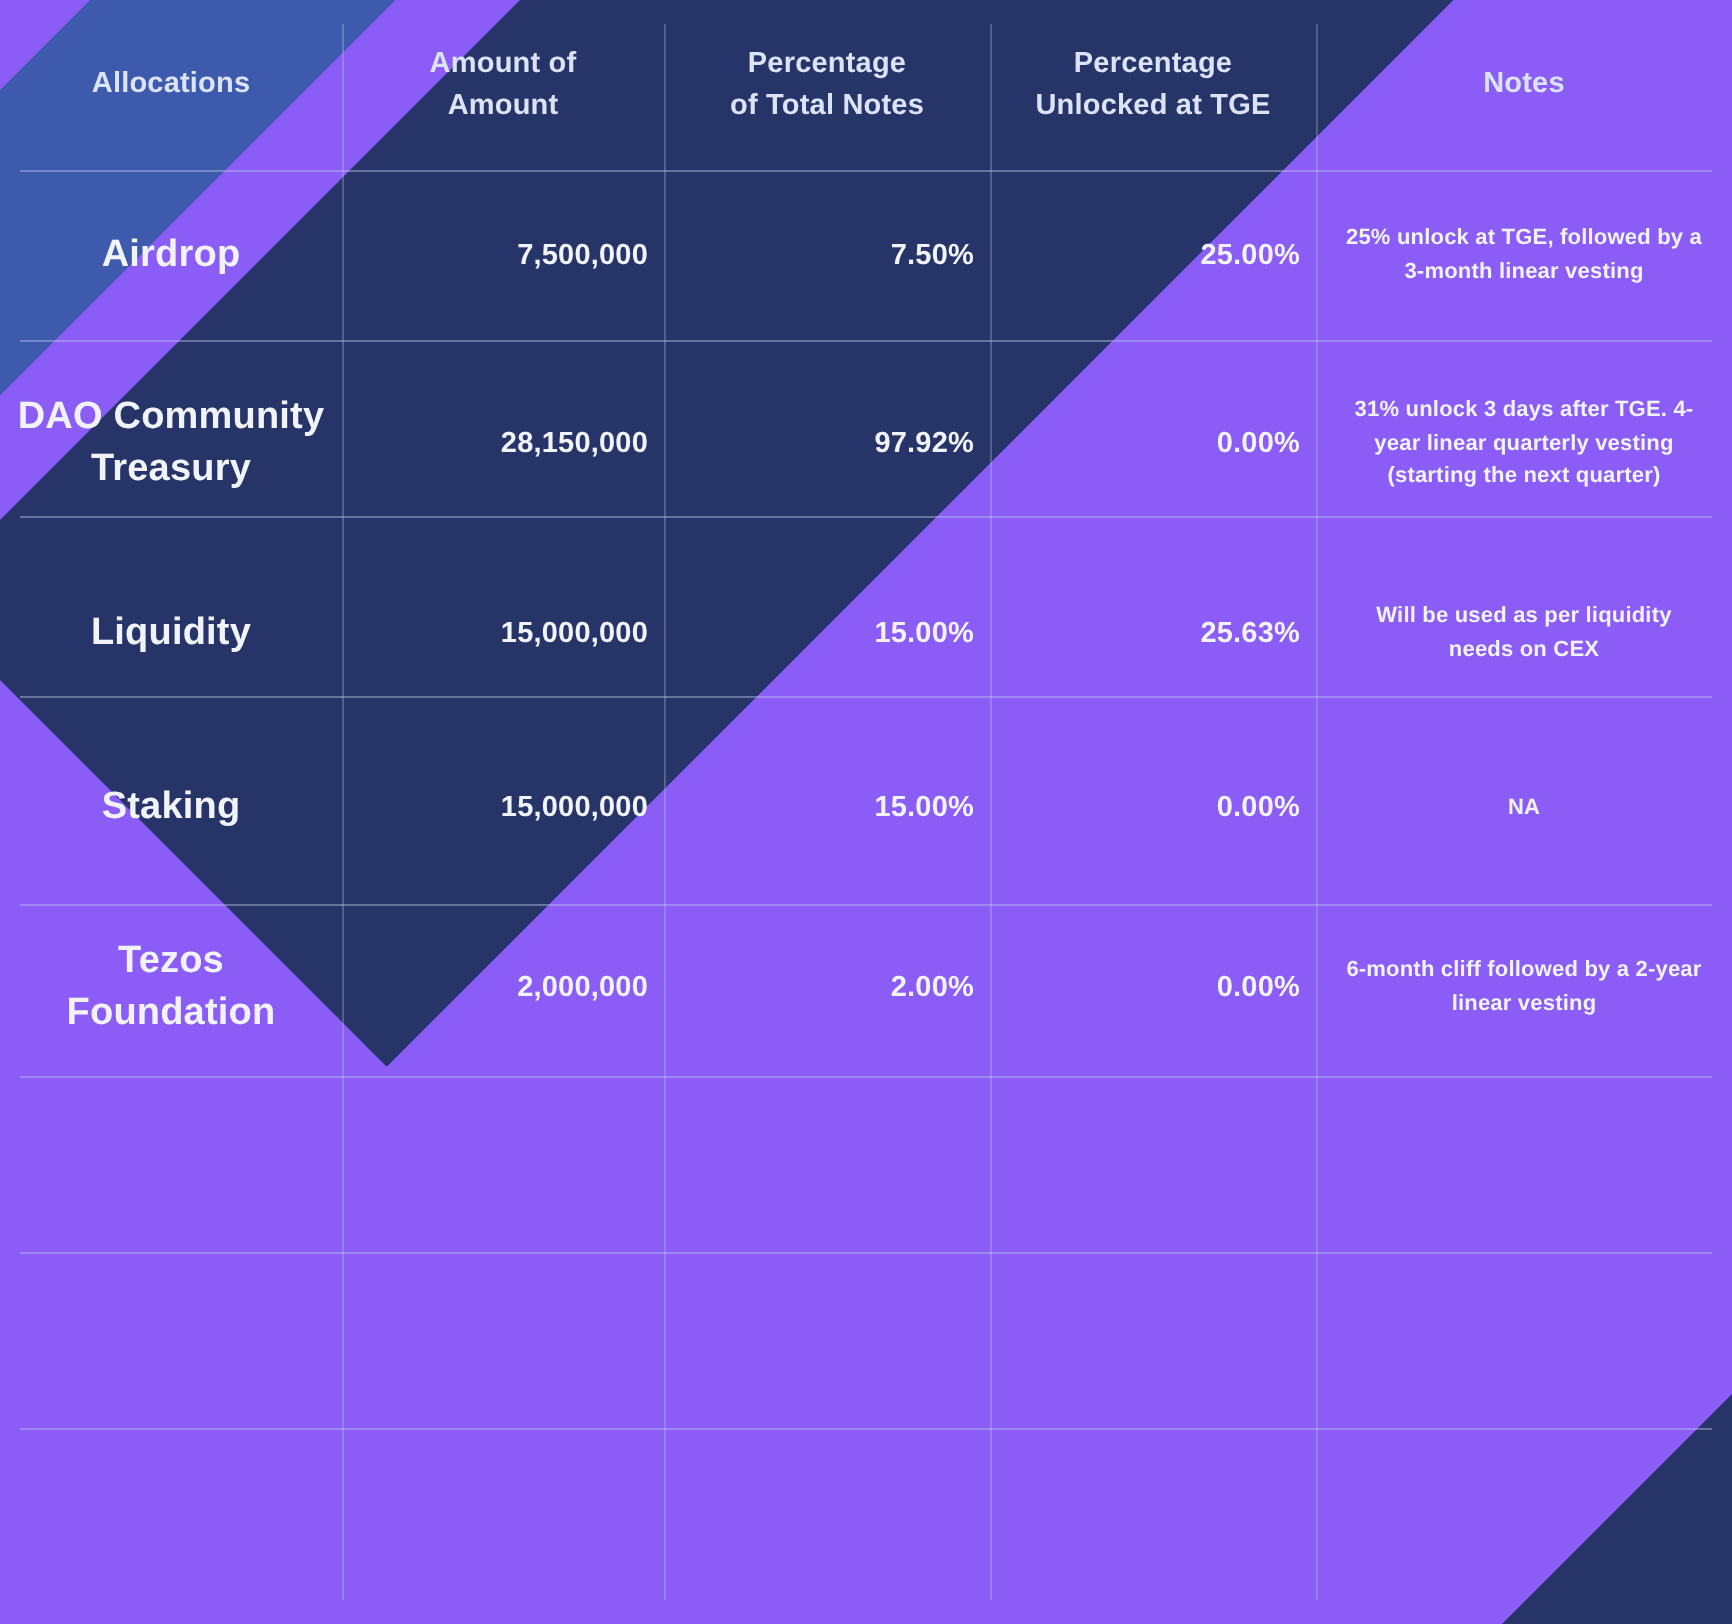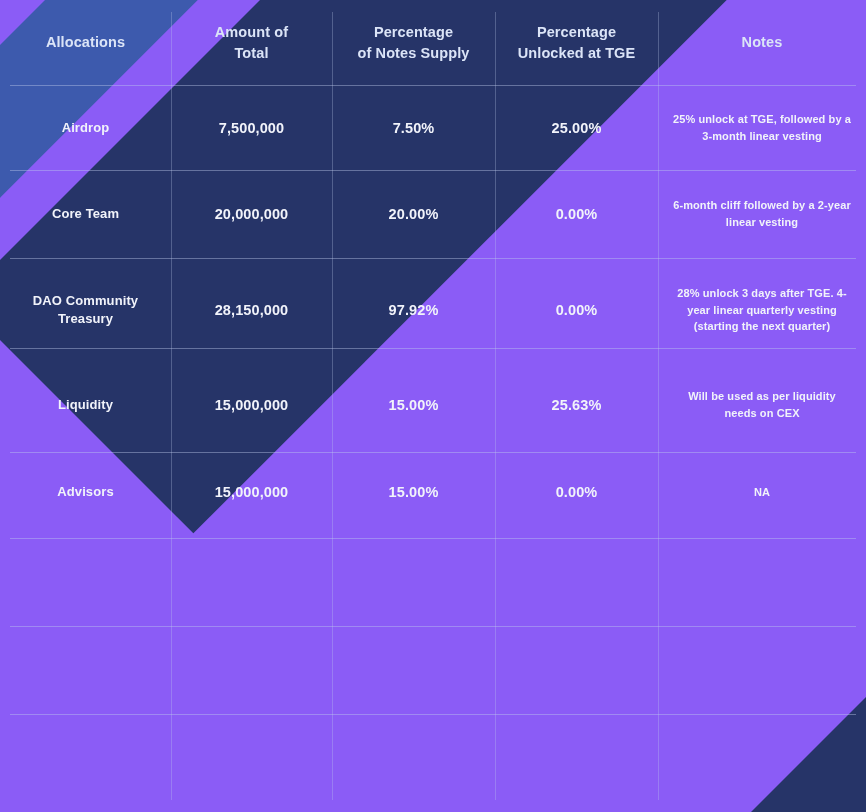--- a/index.html
+++ b/index.html
@@ -133,26 +133,27 @@
     letter-spacing: 0.1px;
   }
   thead th .hl { display: block; }
 
   tbody td {
     color: #f1f3fa;
     font-weight: 700;
     letter-spacing: 0.1px;
   }
   tbody td.cell-name {
-    font-size: 13px;
+    font-size: 19px;
     line-height: 1.35;
     margin-left: 18px;
   }
   tbody td.cell-num {
     font-size: 14.5px;
+    text-align: right;
   }
   tbody td.cell-note {
     font-size: 11px;
     line-height: 1.52;
     padding: 0 14px;
   }
 
   tr.row-airdrop td { height: 85px; }
   tr.row-core td { height: 88px; }
   tr.row-advisors td { height: 90px; }
@@ -200,67 +201,67 @@
         <col class="c-tge">
         <col class="c-notes">
     </colgroup>
     <thead>
       <tr>
         <th>
           <span class="hl">Allocations</span>
         </th>
         <th>
           <span class="hl">Amount of</span>
-          <span class="hl">Total</span>
+          <span class="hl">Amount</span>
         </th>
         <th>
           <span class="hl">Percentage</span>
-          <span class="hl">of Notes Supply</span>
+          <span class="hl">of Total Notes</span>
         </th>
         <th>
           <span class="hl">Percentage</span>
           <span class="hl">Unlocked at TGE</span>
         </th>
         <th>
           <span class="hl">Notes</span>
         </th>
       </tr>
     </thead>
     <tbody>
       <tr class="row-airdrop">
         <td class="cell-name">Airdrop</td>
         <td class="cell-num">7,500,000</td>
         <td class="cell-num">7.50%</td>
         <td class="cell-num">25.00%</td>
         <td class="cell-note">25% unlock at TGE, followed by a 3-month linear vesting</td>
       </tr>
-      <tr class="row-core">
-        <td class="cell-name">Core Team</td>
-        <td class="cell-num">20,000,000</td>
-        <td class="cell-num">20.00%</td>
-        <td class="cell-num">0.00%</td>
-        <td class="cell-note">6-month cliff followed by a 2-year linear vesting</td>
-      </tr>
       <tr class="row-dao">
         <td class="cell-name">DAO Community Treasury</td>
         <td class="cell-num">28,150,000</td>
         <td class="cell-num">97.92%</td>
         <td class="cell-num">0.00%</td>
-        <td class="cell-note">28% unlock 3 days after TGE. 4-year linear quarterly vesting (starting the next quarter)</td>
+        <td class="cell-note">31% unlock 3 days after TGE. 4-year linear quarterly vesting (starting the next quarter)</td>
       </tr>
       <tr class="row-liquidity">
         <td class="cell-name">Liquidity</td>
         <td class="cell-num">15,000,000</td>
         <td class="cell-num">15.00%</td>
         <td class="cell-num">25.63%</td>
         <td class="cell-note">Will be used as per liquidity needs on CEX</td>
       </tr>
       <tr class="row-staking">
-        <td class="cell-name">Advisors</td>
+        <td class="cell-name">Staking</td>
         <td class="cell-num">15,000,000</td>
         <td class="cell-num">15.00%</td>
         <td class="cell-num">0.00%</td>
         <td class="cell-note">NA</td>
       </tr>
+      <tr class="row-tezos">
+        <td class="cell-name">Tezos Foundation</td>
+        <td class="cell-num">2,000,000</td>
+        <td class="cell-num">2.00%</td>
+        <td class="cell-num">0.00%</td>
+        <td class="cell-note">6-month cliff followed by a 2-year linear vesting</td>
+      </tr>
     </tbody>
   </table>
 
 </div>
 
 </body></html>

